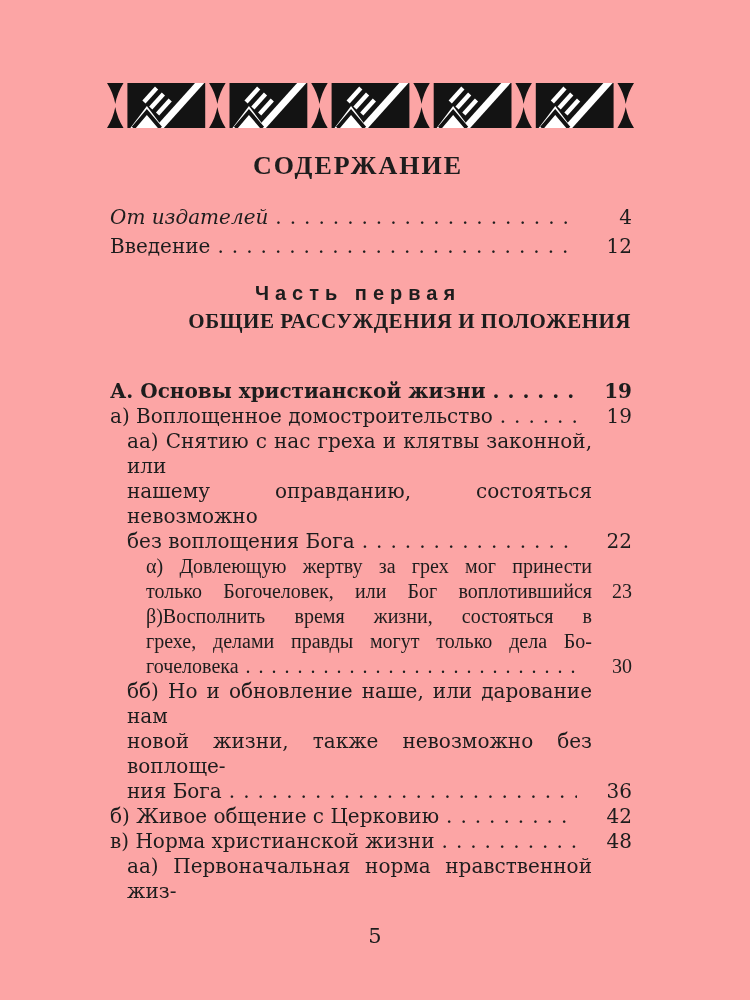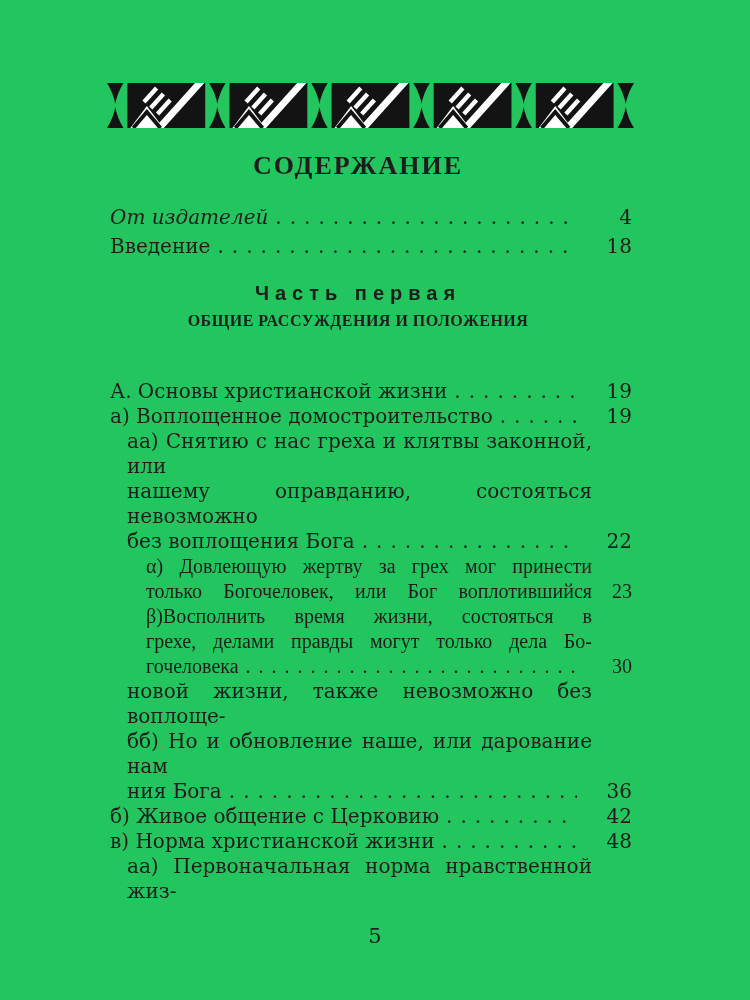--- a/index.html
+++ b/index.html
@@ -4,21 +4,21 @@
 <style>
   * { margin: 0; padding: 0; box-sizing: border-box; }
   html, body { background: #ffffff; }
   body {
     width: 750px; height: 1000px;
     font-family: "DejaVu Serif", "Liberation Serif", serif;
     color: #1d1d1d;
     position: relative;
     overflow: hidden;
   }
-  .page { position: absolute; inset: 0; background: #22c55e; }
+  .page { position: absolute; inset: 0; background: #fca5a5; }
 
   .ornament { position: absolute; left: 107px; top: 83px; width: 527px; height: 45px; }
   .ornament svg { width: 100%; height: 100%; display: block; }
 
   .contents-title {
     position: absolute; top: 151px; left: 85px; width: 546px;
     text-align: center;
     font-family: "Liberation Serif", "DejaVu Serif", serif;
     font-weight: 700; font-size: 26px; line-height: 30px;
     letter-spacing: 2px;
@@ -27,29 +27,29 @@
   .front-list { position: absolute; top: 203px; left: 110px; width: 522px; }
   .front-list .toc-line { line-height: 29px; }
 
   .part-heading { position: absolute; top: 279px; left: 85px; width: 546px; text-align: center; }
   .part-kicker {
     font-family: Liberation Sans, sans-serif;
     font-weight: 700; font-size: 20px; line-height: 28px; letter-spacing: 6px;
   }
   .part-caps {
     font-family: "Liberation Serif", "DejaVu Serif", serif;
-    font-weight: 700; font-size: 16px; line-height: 28px; letter-spacing: 0.5px;
+    font-weight: 700; font-size: 21px; line-height: 28px; letter-spacing: 0.5px; text-align: right;
   }
 
   .toc-list { position: absolute; top: 379px; left: 110px; width: 522px; }
 
   .toc-line { display: flex; align-items: baseline; font-size: 20px; line-height: 25px; }
   .toc-line.ind-1 { padding-left: 17px; justify-content: center; }
   .toc-line.ind-2 { padding-left: 36px; font-family: Liberation Serif, serif; }
-  .toc-line.bold { font-weight: 400; }
+  .toc-line.bold { font-weight: 700; }
   .toc-line.italic .t { font-style: italic; }
 
   .toc-line .t { white-space: nowrap; flex: 0 0 auto; }
   .toc-line.justify .t {
     white-space: normal;
     flex: 0 0 calc(100% - 40px);
     text-align: justify;
     text-align-last: justify;
   }
   .toc-line .leader {
@@ -106,21 +106,21 @@
   <div class="front-list">
   <div class="toc-line ind-0 italic">
     <span class="t">От издателей</span>
     <span class="leader">............................................................</span>
     <span class="pg">4</span>
   </div>
 
   <div class="toc-line ind-0">
     <span class="t">Введение</span>
     <span class="leader">............................................................</span>
-    <span class="pg">18</span>
+    <span class="pg">12</span>
   </div>
 </div>
 
   <div class="part-heading">
     <div class="part-kicker">Часть первая</div>
     <div class="part-caps">ОБЩИЕ РАССУЖДЕНИЯ И ПОЛОЖЕНИЯ</div>
   </div>
 
   <div class="toc-list">
   <div class="toc-line ind-0 bold">
@@ -177,27 +177,27 @@
     <span class="pg"></span>
   </div>
 
   <div class="toc-line ind-2">
     <span class="t">гочеловека</span>
     <span class="leader">............................................................</span>
     <span class="pg">30</span>
   </div>
 
   <div class="toc-line ind-1 justify no-leader">
+    <span class="t">бб) Но и обновление наше, или дарование нам</span>
+
+    <span class="pg"></span>
+  </div>
+
+  <div class="toc-line ind-1 justify no-leader">
     <span class="t">новой жизни, также невозможно без воплоще-</span>
-
-    <span class="pg"></span>
-  </div>
-
-  <div class="toc-line ind-1 justify no-leader">
-    <span class="t">бб) Но и обновление наше, или дарование нам</span>
 
     <span class="pg"></span>
   </div>
 
   <div class="toc-line ind-1">
     <span class="t">ния Бога</span>
     <span class="leader">............................................................</span>
     <span class="pg">36</span>
   </div>
 

